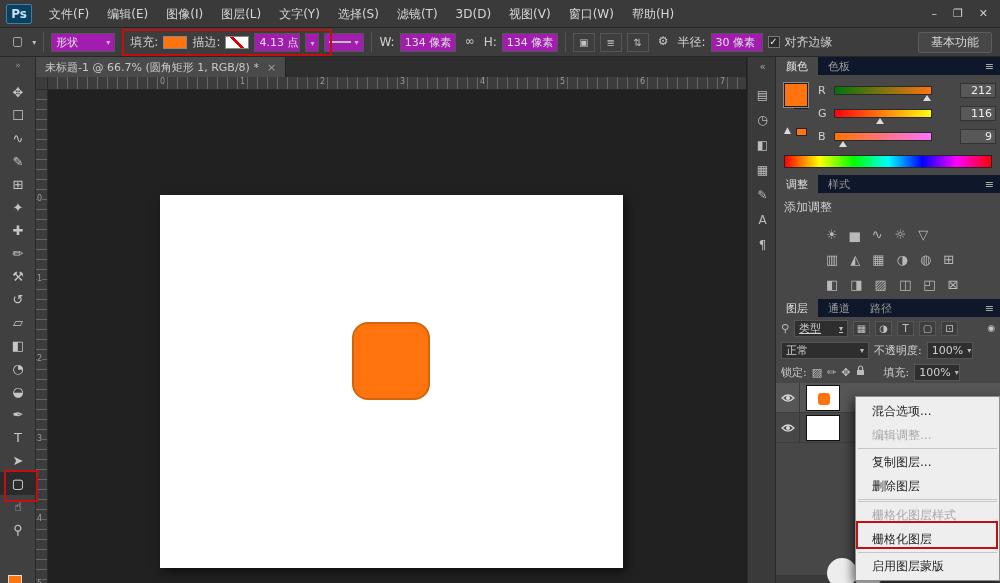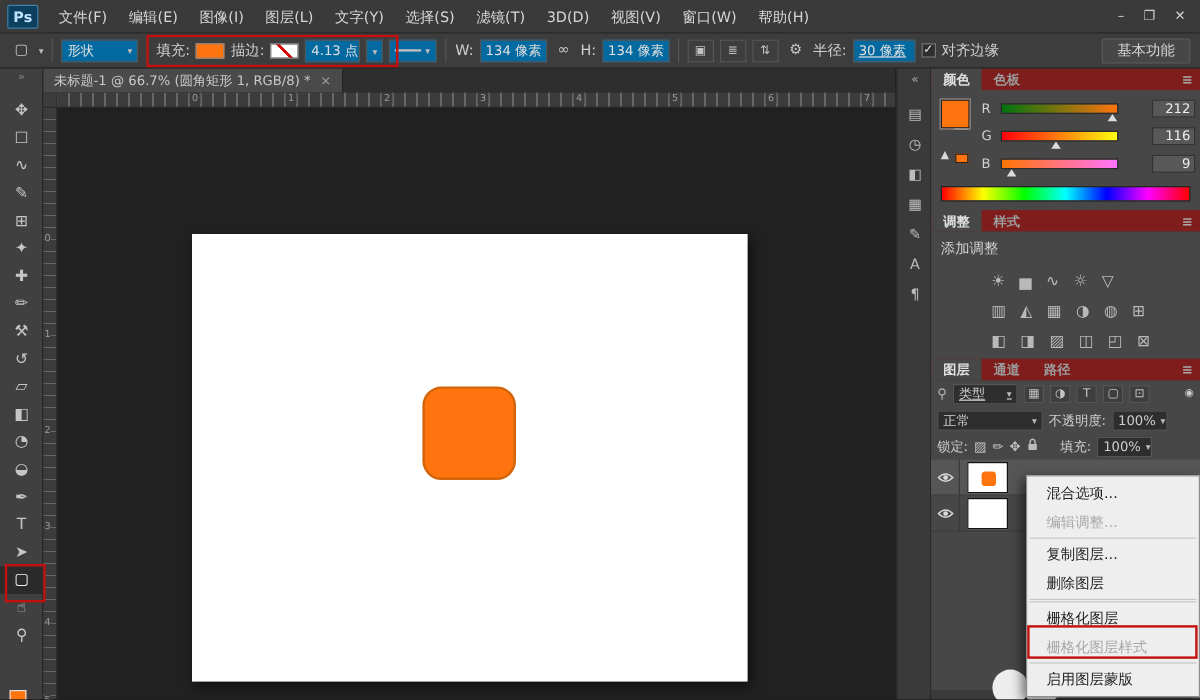--- a/index.html
+++ b/index.html
@@ -9,21 +9,21 @@
 
   
   .menubar{position:absolute;left:0;top:0;width:1000px;height:28px;background:#3a3a3a;border-bottom:1px solid #252525;display:flex;align-items:center;padding-left:6px;z-index:5;}
   .ps-logo{width:26px;height:20px;background:#0d3f5e;border:1px solid #3f7fa6;color:#bfe3ff;font-weight:bold;font-size:12px;text-align:center;line-height:18px;border-radius:2px;margin-right:8px;}
   .menu-item{padding:0 9px;font-size:12px;color:#d6d6d6;line-height:28px;white-space:nowrap;}
   .win-controls{margin-left:auto;display:flex;gap:16px;padding-right:12px;color:#cfcfcf;font-size:11px;}
 
   
   .optionsbar{position:absolute;left:0;top:28px;width:1000px;height:29px;background:#3d3d3d;border-bottom:1px solid #272727;display:flex;align-items:center;gap:5px;padding:0 8px;font-size:12px;color:#cfcfcf;z-index:5;}
   .ob-sep{width:1px;height:20px;background:#555;margin:0 2px;}
-  .ob-field{background:#0369a1;border:1px solid #555;height:19px;line-height:17px;padding:0 4px;color:#e0e0e0;font-size:11px;white-space:nowrap;}
+  .ob-field{background:#a21caf;border:1px solid #555;height:19px;line-height:17px;padding:0 4px;color:#e0e0e0;font-size:11px;white-space:nowrap;}
   .ob-btn{height:21px;line-height:19px;padding:0 4px;color:#c8c8c8;font-size:12px;white-space:nowrap;}
   .caret{font-size:8px;color:#bbb;}
   .swatch{width:24px;height:13px;border:1px solid #888;display:inline-block;}
   .swatch.fill{background:#ff740e;}
   .swatch.none{background:linear-gradient(45deg,#fff 44%,#d90000 44%,#d90000 56%,#fff 56%);}
   .ob-label{font-size:12px;color:#cfcfcf;white-space:nowrap;}
   .checkbox{width:12px;height:12px;background:#2e2e2e;border:1px solid #777;font-size:10px;line-height:10px;text-align:center;color:#e8e8e8;}
   .ws-btn{margin-left:auto;background:#474747;border:1px solid #5c5c5c;border-radius:2px;height:21px;line-height:19px;padding:0 12px;color:#d6d6d6;}
 
   
@@ -51,21 +51,21 @@
   .shape{position:absolute;left:192px;top:127px;width:78px;height:78px;border-radius:16px;background:#ff740e;border:2px solid #d2640a;}
 
   
   .iconstrip{position:absolute;left:747px;top:57px;width:29px;height:526px;background:#3a3a3a;border-left:1px solid #2a2a2a;border-right:1px solid #2a2a2a;z-index:4;}
   .iconstrip .collapse{position:absolute;top:4px;left:0;width:29px;text-align:center;color:#a5a5a5;font-size:10px;}
   .strip-icon{width:29px;height:25px;text-align:center;line-height:25px;font-size:12px;color:#bdbdbd;}
   .iconstrip .icons{padding-top:26px;}
 
   
   .panels{position:absolute;left:776px;top:57px;width:224px;height:526px;background:#3a3a3a;z-index:4;}
-  .ptabs{height:18px;background:#7f1d1d;display:flex;align-items:flex-end;font-size:11px;color:#9b9b9b;position:relative;font-weight:bold;}
+  .ptabs{height:18px;background:#0f172a;display:flex;align-items:flex-end;font-size:11px;color:#9b9b9b;position:relative;}
   .ptab{padding:2px 10px 2px 10px;height:18px;line-height:15px;white-space:nowrap;}
   .ptab.active{background:#474747;color:#e0e0e0;}
   .pmenu{position:absolute;right:6px;top:3px;color:#aaa;font-size:11px;}
   .pbody{background:#474747;position:relative;}
 
   
   .color-body{height:100px;}
   .fg-swatch{position:absolute;left:8px;top:8px;width:24px;height:24px;background:#ff740e;border:1px solid #1d1d1d;outline:1px solid #8a8a8a;z-index:2;}
   .bg-swatch{position:absolute;left:18px;top:20px;width:14px;height:14px;background:#fff;border:1px solid #1d1d1d;z-index:1;}
   .gamut{position:absolute;left:8px;top:50px;font-size:9px;color:#d8d8d8;}
@@ -155,21 +155,21 @@
     <span class="ob-field" style="width:56px;">134 像素</span>
     <span class="ob-btn">∞</span>
     <span class="ob-label">H:</span>
     <span class="ob-field" style="width:56px;">134 像素</span>
     <span class="ob-sep"></span>
     <span class="mini-btn" style="width:22px;height:19px;line-height:17px;">▣</span>
     <span class="mini-btn" style="width:22px;height:19px;line-height:17px;">≣</span>
     <span class="mini-btn" style="width:22px;height:19px;line-height:17px;">⇅</span>
     <span class="ob-btn">⚙</span>
     <span class="ob-label">半径:</span>
-    <span class="ob-field" style="width:52px;text-decoration:underline;">30 像素</span>
+    <span class="ob-field" style="width:52px;">30 像素</span>
     <span class="checkbox">✓</span>
     <span class="ob-label">对齐边缘</span>
     <span class="ws-btn">基本功能</span>
   </div>
 
   <div class="tabbar">
     <div class="doc-tab">
       <span>未标题-1 @ 66.7% (圆角矩形 1, RGB/8) *</span>
       <span class="x">×</span>
     </div>
@@ -380,22 +380,22 @@
   </div>
 
   <div class="cm">
     <div class="cm-item">混合选项...</div>
     <div class="cm-item disabled">编辑调整...</div>
     <div class="cm-sep"></div>
     <div class="cm-item">复制图层...</div>
     <div class="cm-item">删除图层</div>
     <div class="cm-sep"></div>
     <div class="cm-sep"></div>
+    <div class="cm-item disabled">栅格化图层样式</div>
     <div class="cm-item">栅格化图层</div>
-    <div class="cm-item disabled">栅格化图层样式</div>
     <div class="cm-sep"></div>
     <div class="cm-item">启用图层蒙版</div>
   </div>
 
   <div class="redbox" style="left:122px;top:29px;width:210px;height:27px;"></div>
   <div class="redbox" style="left:4px;top:470px;width:34px;height:32px;"></div>
   <div class="redbox" style="left:856px;top:521px;width:142px;height:28px;"></div>
 
   <div class="wm-circle" style="left:827px;top:558px;"></div>
   <div class="wm-circle" style="left:853px;top:558px;"></div>

